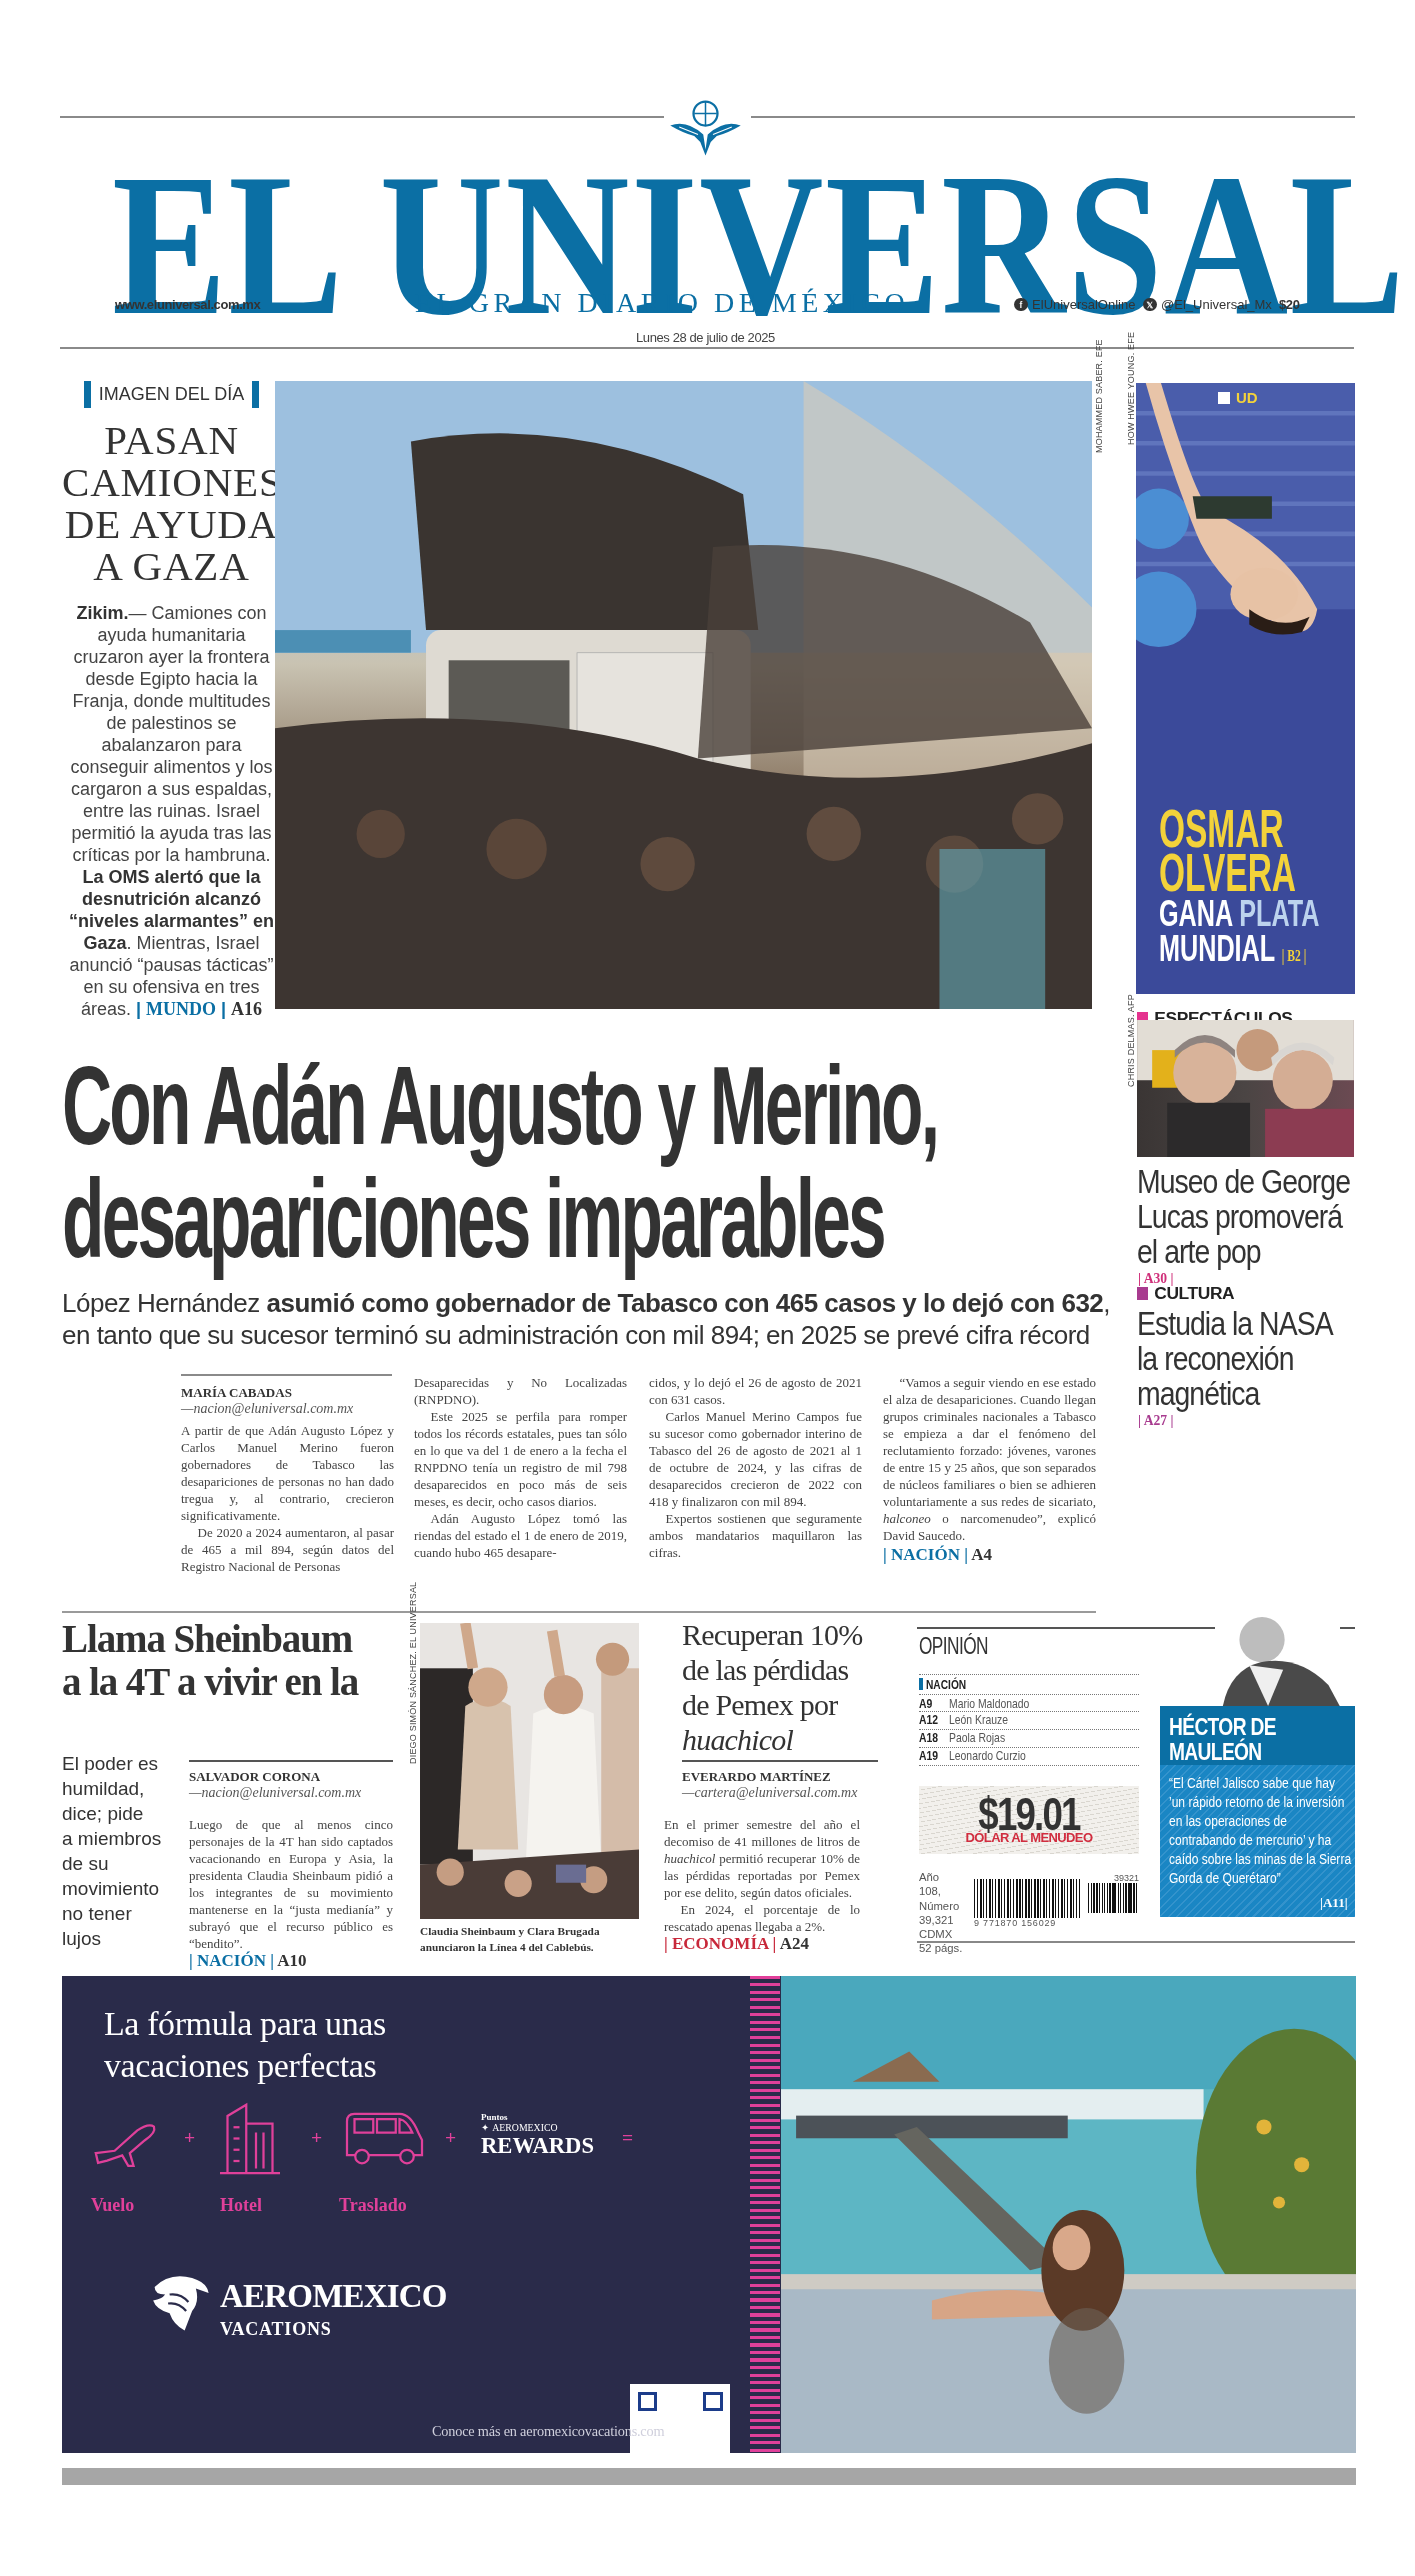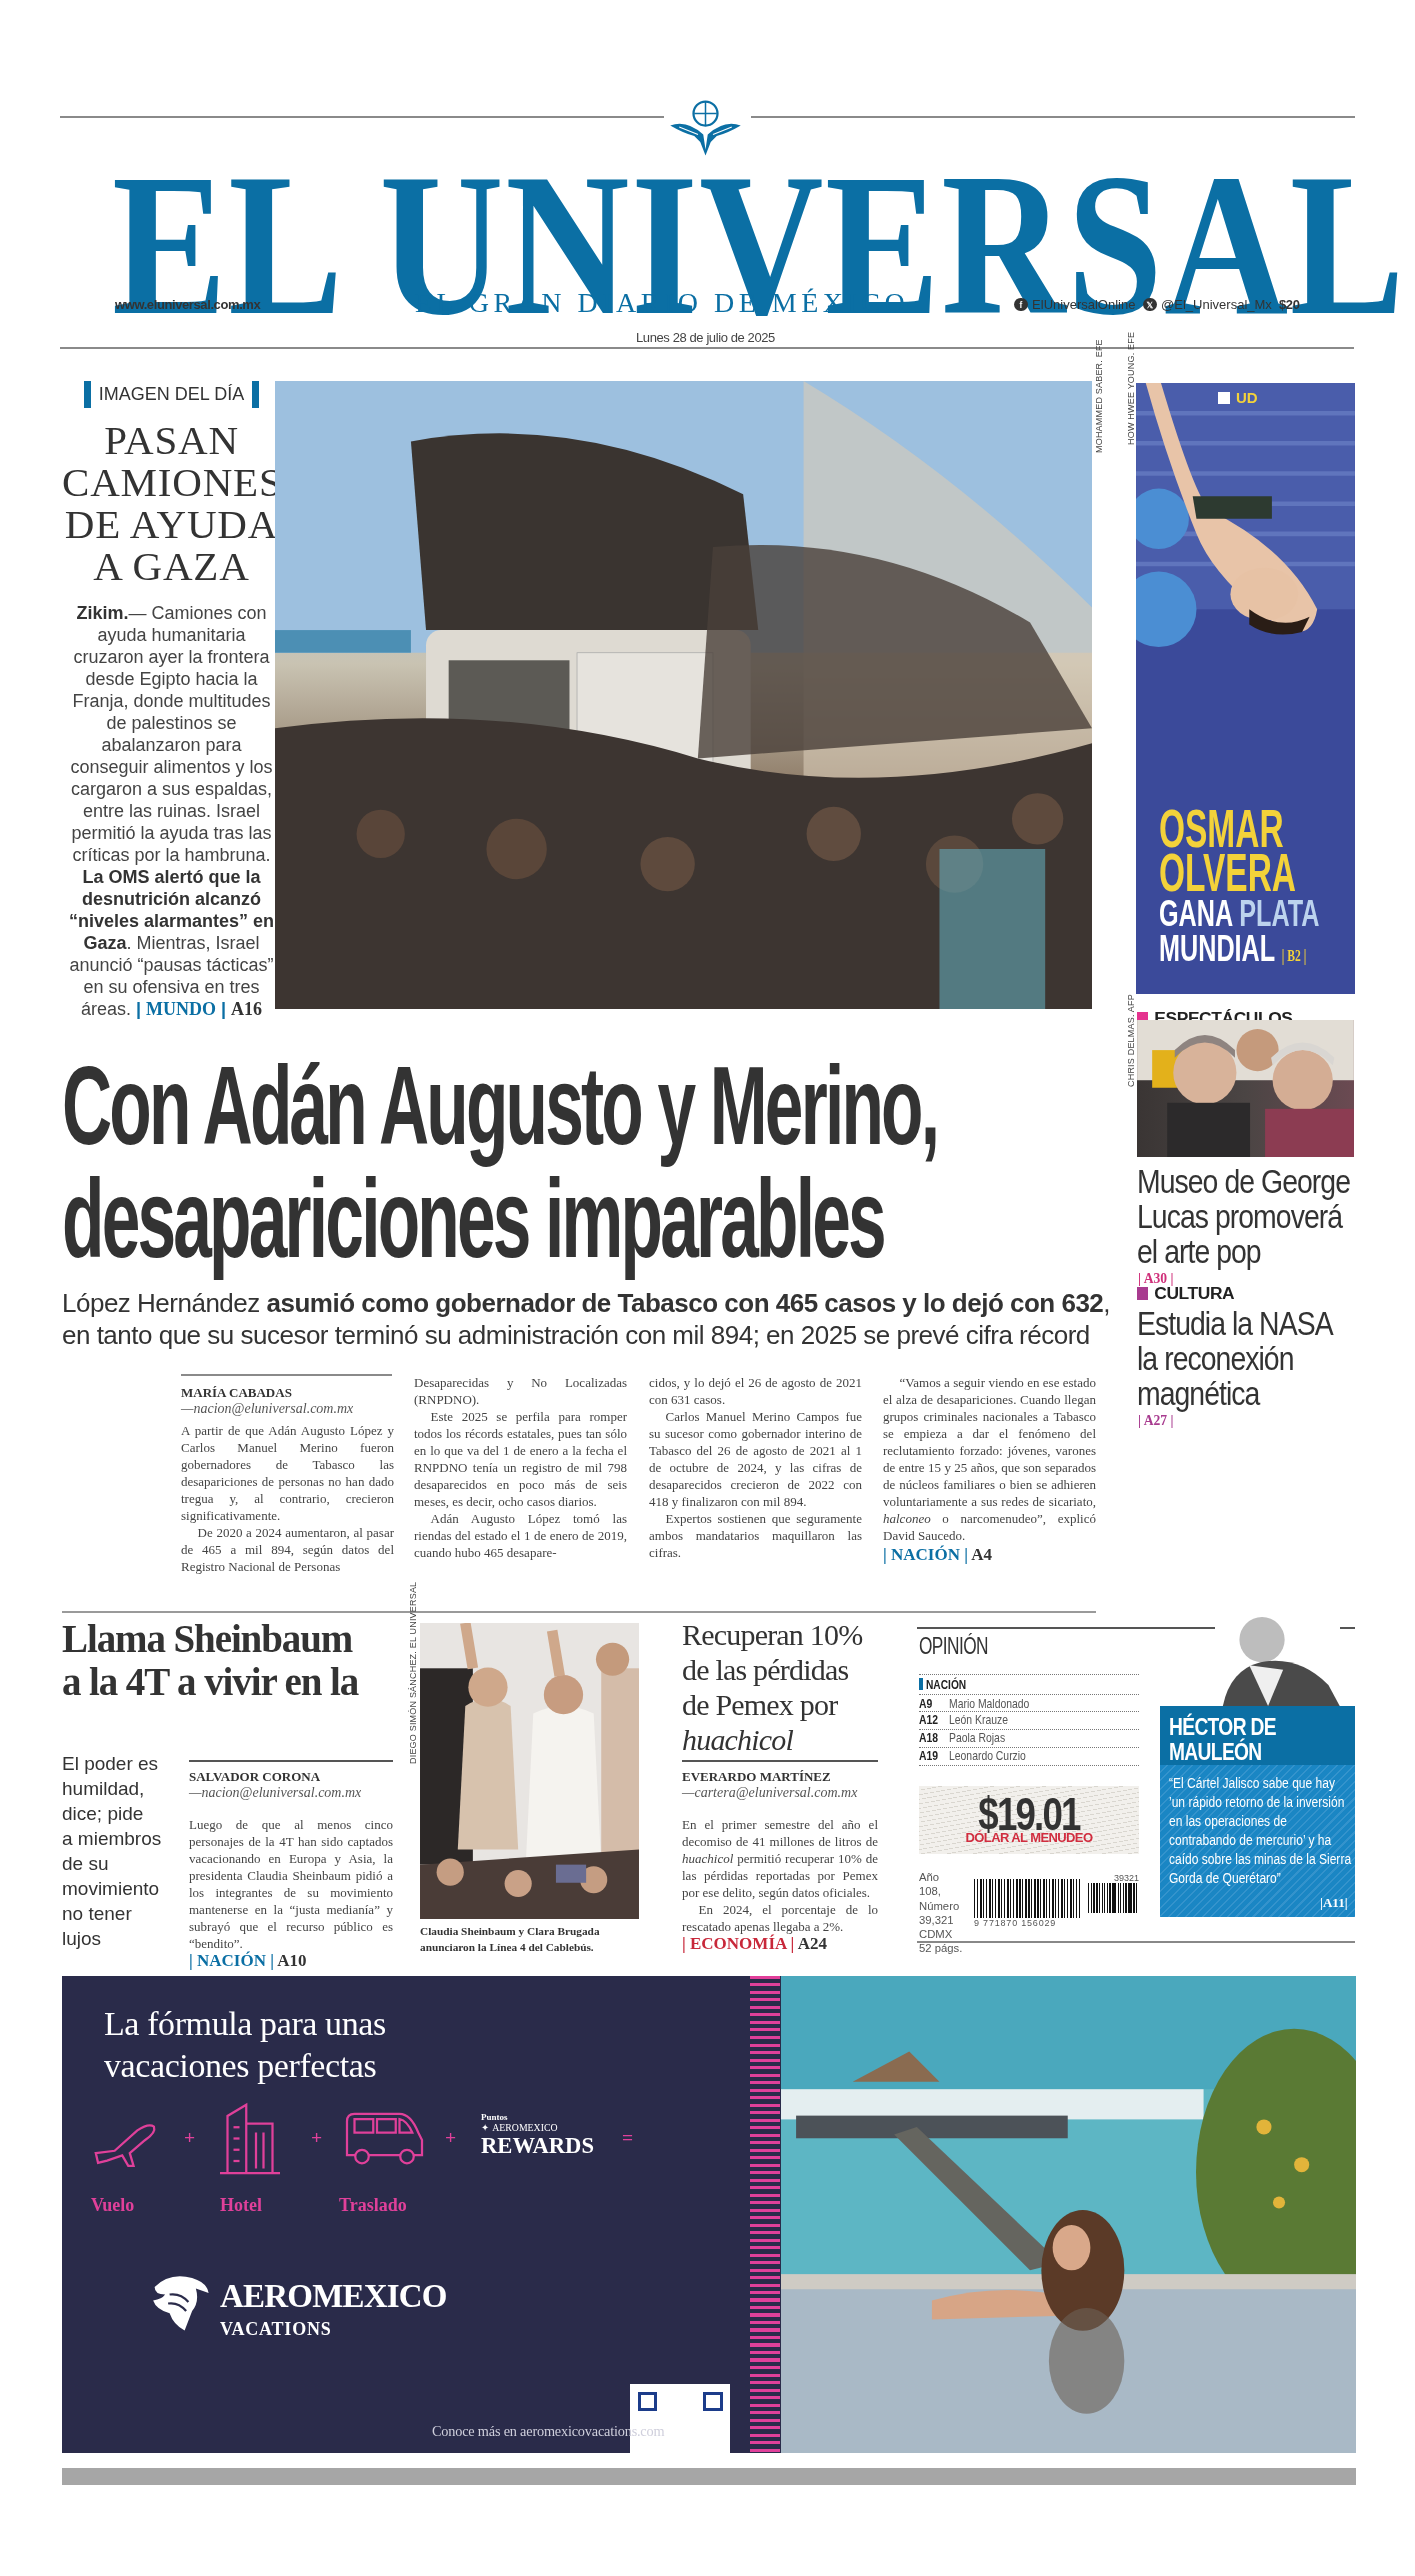--- a/index.html
+++ b/index.html
@@ -303,21 +303,21 @@
   <div>Recuperan 10%</div>
   <div>de las pérdidas</div>
   <div>de Pemex por</div>
   <div><i>huachicol</i></div>
 </div>
 <div class="abs" style="left:682px; top:1760px; width:196px;">
   <div style="height:1.5px;background:#555;margin-bottom:7.5px;"></div>
   <div class="byline-name">EVERARDO MARTÍNEZ</div>
   <div class="byline-mail">—cartera@eluniversal.com.mx</div>
 </div>
-<div class="abs col-text" style="left:682px; top:1816px; width:196px;">
+<div class="abs col-text" style="left:664px; top:1816px; width:196px;">
   <p class="noindent"><span>En el primer semestre del año el decomiso de 41 millones de litros de </span><i>huachicol</i><span> permitió recuperar 10% de las pérdidas reportadas por Pemex por ese delito, según datos oficiales.</span></p>
   <p>En 2024, el porcentaje de lo rescatado apenas llegaba a 2%.</p>
   <div class="sec-ref">
     <span style="color:#c8283a;">| </span><span style="color:#c8283a;">ECONOMÍA</span><span style="color:#c8283a;"> | </span><span style="color:#333;">A24</span>
   </div>
 </div>
 
 <div class="abs rule" style="left:917px; top:1627px; width:438px; height:1.5px; background:#555;"></div>
 <div class="abs opinion-title" style="left:919px; top:1632px;">OPINIÓN</div>
 <div class="abs" style="left:919px; top:1674px; width:220px;">

